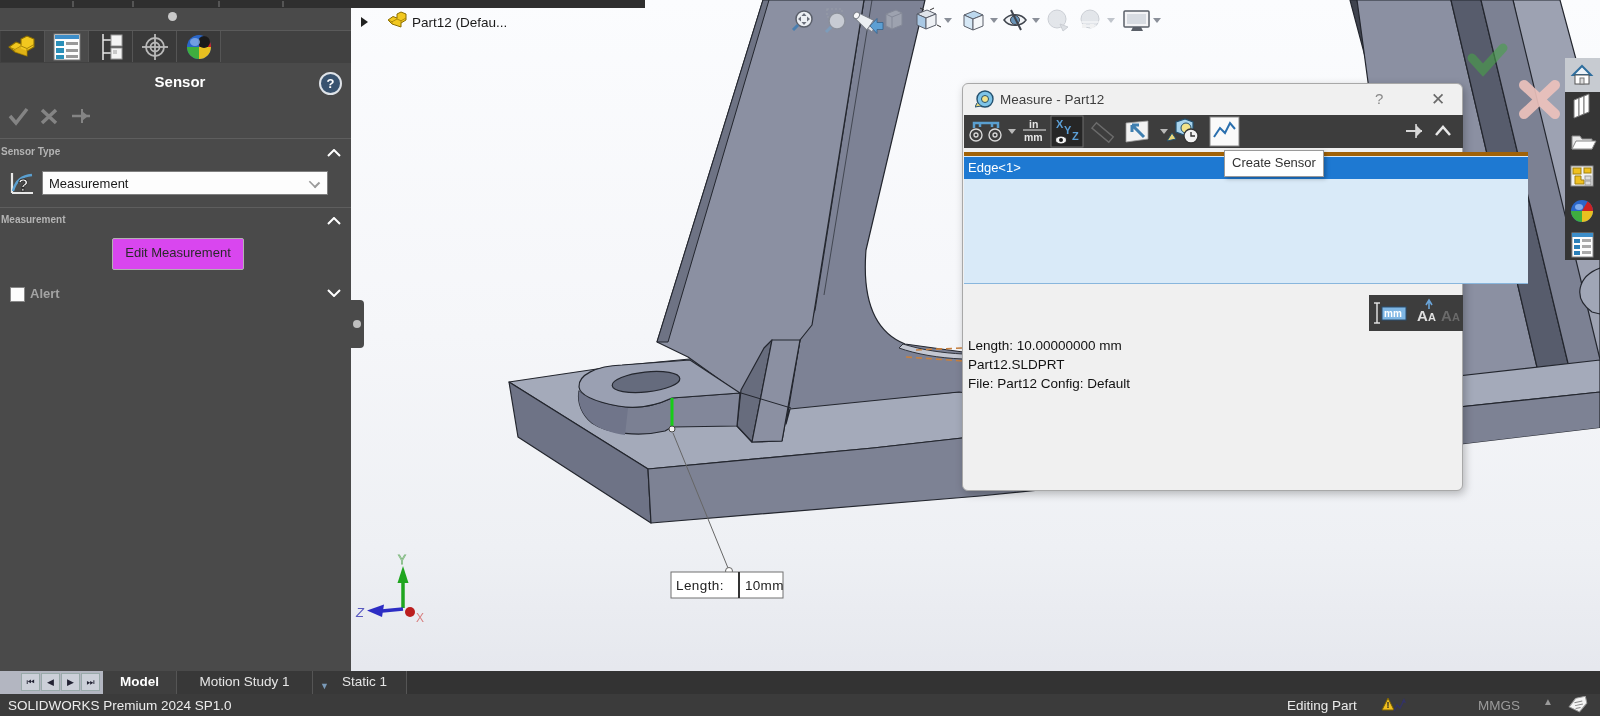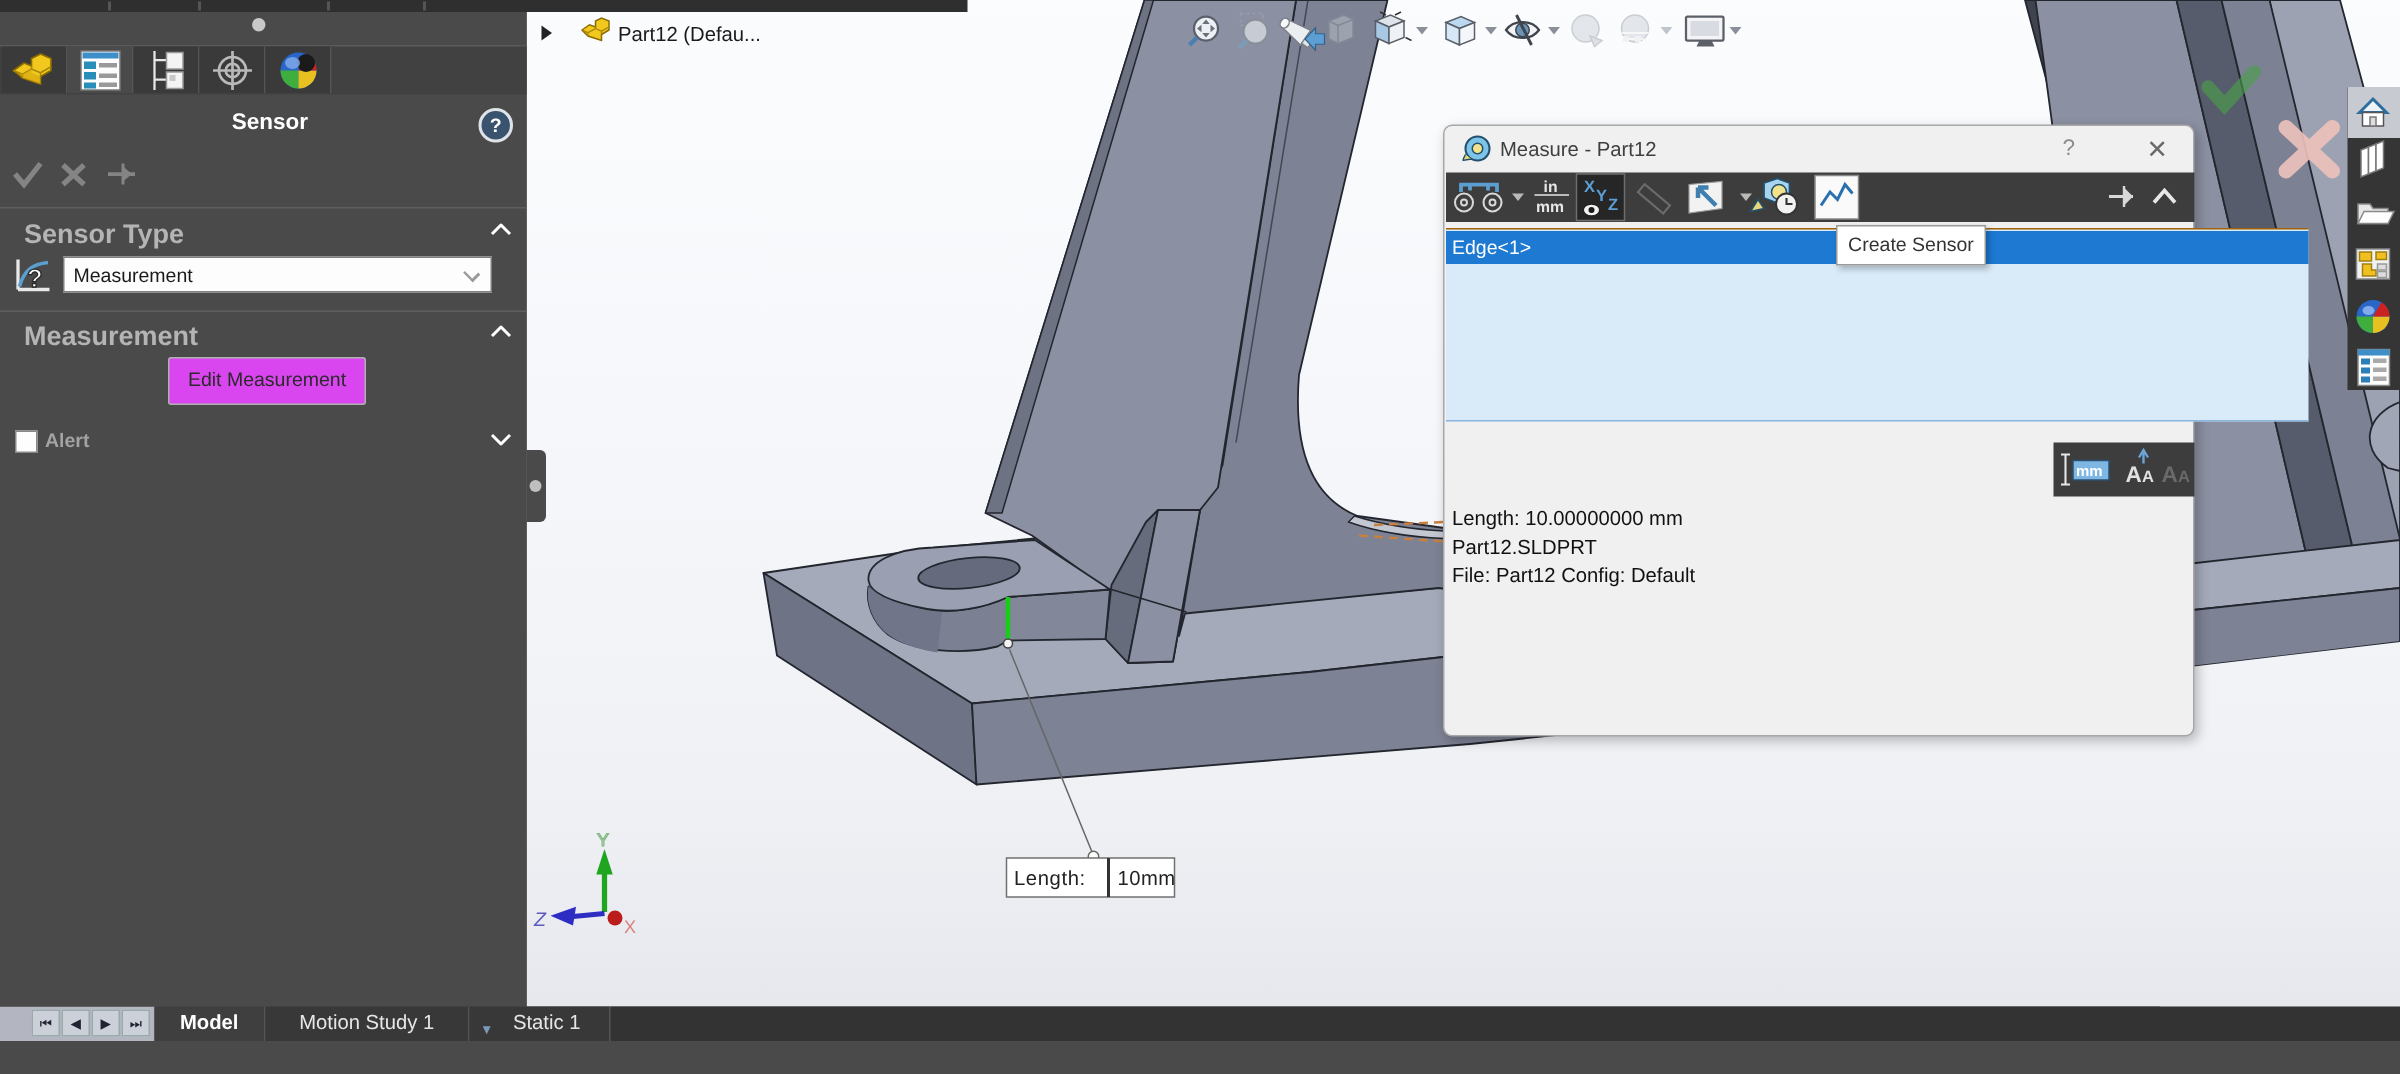--- a/index.html
+++ b/index.html
@@ -12,21 +12,21 @@
   .tick{position:absolute;top:1px;width:2px;height:6px;background:#555;}
   #dragdot{position:absolute;left:168px;top:12px;width:9px;height:9px;border-radius:50%;background:#c9c9c9;}
   #tabs{position:absolute;left:0;top:30px;width:351px;height:32px;background:#414141;border-top:1px solid #5a5a5a;}
   .tab{position:absolute;top:0px;width:43px;height:31px;border-right:1px solid #555;background:#3a3a3a;}
   .tab.active{background:#4a4a4a;}
   #pmtitle{position:absolute;left:0;top:73px;width:320px;text-align:center;color:#fff;
      font-size:15px;font-weight:bold;padding-left:20px;}
   #helpcirc{position:absolute;left:319px;top:72px;width:19px;height:19px;border-radius:50%;
      border:2px solid #dfe3e8;color:#fff;background:#39536f;font-size:13px;font-weight:bold;text-align:center;line-height:19px;}
   .sect-div{position:absolute;left:0;width:351px;height:1px;background:#5e5e5e;}
-  .sect-hd{position:absolute;left:16px;font-size:18px;font-weight:bold;color:#b4b4b4;}
+  .sect-hd{position:absolute;left:1px;font-size:10px;font-weight:bold;color:#b4b4b4;}
   .chev{position:absolute;left:327px;width:14px;height:8px;}
   #selbox{position:absolute;left:42px;top:171px;width:286px;height:24px;background:#fdfdfd;
      border:1px solid #7f7f7f;font-size:13px;color:#1a1a1a;line-height:24px;padding-left:6px;box-sizing:border-box;}
   #selbox .car{position:absolute;right:8px;top:6px;width:7px;height:7px;border-right:2px solid #9a9a9a;
      border-bottom:2px solid #9a9a9a;transform:rotate(45deg) scaleY(0.8);}
   #editbtn{position:absolute;left:112px;top:238px;width:130px;height:30px;background:#d946ef;
      border:1px solid #b1b1b1;border-radius:2px;font-size:13px;color:#2a2a2a;text-align:center;line-height:28px;}
   #alertcb{position:absolute;left:10px;top:287px;width:13px;height:13px;background:#fdfdfd;border:1px solid #888;}
   #alertlb{position:absolute;left:30px;top:286px;font-size:13px;font-weight:bold;color:#a3a3a3;}
   #splitter{position:absolute;left:351px;top:300px;width:13px;height:48px;background:#4a4a4a;
@@ -36,21 +36,21 @@
   #rstrip{position:absolute;left:1565px;top:58px;width:35px;height:202px;background:#353535;z-index:6;}
   
   #dlg{position:absolute;left:962px;top:83px;width:501px;height:408px;background:#f0f0f0;
      border:1px solid #a8a8a8;border-radius:6px;box-shadow:2px 3px 8px rgba(0,0,0,0.25);z-index:10;box-sizing:border-box;}
   #dlg-title{position:absolute;left:0;top:0;width:100%;height:31px;font-size:13.5px;color:#3f3f3f;}
   #dlg-title .txt{position:absolute;left:37px;top:8px;}
   #dlg-title .q{position:absolute;left:412px;top:6px;font-size:15px;color:#8a8a8a;}
   #dlg-title .x{position:absolute;left:468px;top:5px;font-size:17px;color:#6a6a6a;}
   #dlg-tools{position:absolute;left:1px;top:31px;width:499px;height:33px;background:#3d3d3d;}
   #dlg-list{position:absolute;left:1px;top:68px;width:564px;height:127px;background:#d9eaf8;
-     border-top:1px solid #a16207;border-bottom:1px solid #88b6dd;padding-left:11px;}
+     border-top:4px solid #a16207;border-bottom:1px solid #88b6dd;}
   #dlg-row{position:absolute;left:0;top:1px;width:100%;height:22px;background:#1e79d2;color:#fff;
      font-size:13px;line-height:22px;padding-left:4px;box-sizing:border-box;}
   .dlg-txt{position:absolute;left:5px;font-size:13.5px;color:#111;}
   #fontbox{position:absolute;left:406px;top:211px;width:94px;height:36px;background:#3d3d3d;}
   #tooltip{position:absolute;left:1208px;top:150px;width:98px;height:25px;background:#fff;
      border:1px solid #9a9a9a;font-size:13px;color:#333;text-align:center;line-height:24px;z-index:20;box-shadow:2px 2px 4px rgba(0,0,0,0.25);margin-left:16px;}
   
   #tabbar{position:absolute;left:0;top:671px;width:1600px;height:23px;background:#333;}
   #navarea{position:absolute;left:0;top:0;width:103px;height:23px;background:#b3b6c1;}
   .navbtn{position:absolute;top:2px;width:19px;height:18px;background:#ccd0d9;border:1px solid #9aa;
@@ -490,13 +490,29 @@
     <div id="navarea">
       <div class="navbtn" style="left:21px">⏮</div>
       <div class="navbtn" style="left:41px">◀</div>
       <div class="navbtn" style="left:61px">▶</div>
       <div class="navbtn" style="left:81px">⏭</div>
     </div>
     <div class="btab" style="left:103px;width:73px;background:#3f3f3f;font-weight:bold;color:#fff">Model</div>
     <div class="btab" style="left:177px;width:135px;background:#383838">Motion Study 1</div>
     <div class="btab" style="left:313px;width:93px;background:#383838"><span style="position:absolute;left:7px;top:4px;font-size:9px;color:#7a9ab8">▼</span><span style="margin-left:10px">Static 1</span></div>
   </div>
+  <div id="statusbar">
+    <span style="position:absolute;left:8px;top:4px">SOLIDWORKS Premium 2024 SP1.0</span>
+    <span style="position:absolute;left:1287px;top:4px">Editing Part</span>
+    <span style="position:absolute;left:1478px;top:4px;color:#9a9a9a">MMGS</span>
+    <span style="position:absolute;left:1543px;top:2px;color:#9a9a9a;font-size:10px">▲</span>
+    <svg style="position:absolute;left:1380px;top:2px" width="26" height="18" viewBox="0 0 26 18">
+      <path d="M 2,14 L 8,2 L 14,14 Z" fill="#f2c020" stroke="#7a6000"></path>
+      <text x="6.5" y="12" font-size="9" font-weight="bold" fill="#222">!</text>
+      <path d="M 14,15 L 17,9 L 20,12 L 24,4" stroke="#336" stroke-width="1.5" fill="none"></path>
+      <path d="M 24,2 l 2,5 -4,-1 z" fill="#336"></path>
+    </svg>
+    <svg style="position:absolute;left:1566px;top:2px" width="24" height="18" viewBox="0 0 24 18">
+      <path d="M 3,9 L 11,2 L 21,2 L 21,9 L 12,16 L 3,9 Z" fill="#f4f4f4" stroke="#999" transform="rotate(-12 12 9)"></path>
+      <path d="M 9,6 h8 M 9,9 h8 M 9,12 h5" stroke="#888" transform="rotate(-12 12 9)"></path>
+    </svg>
+  </div>
 </div>
 
 </body></html>

